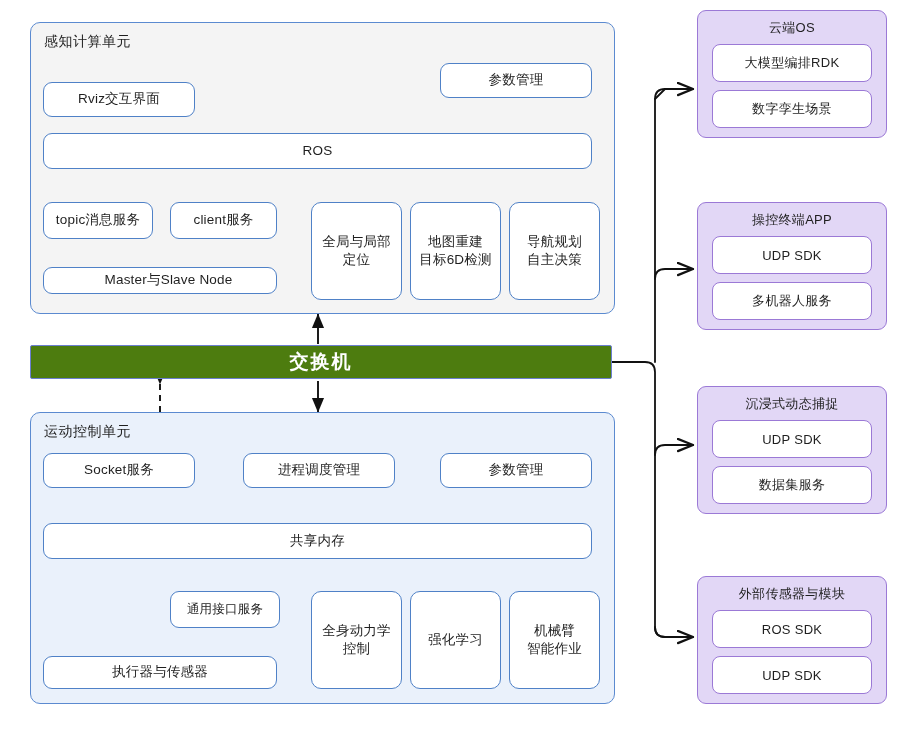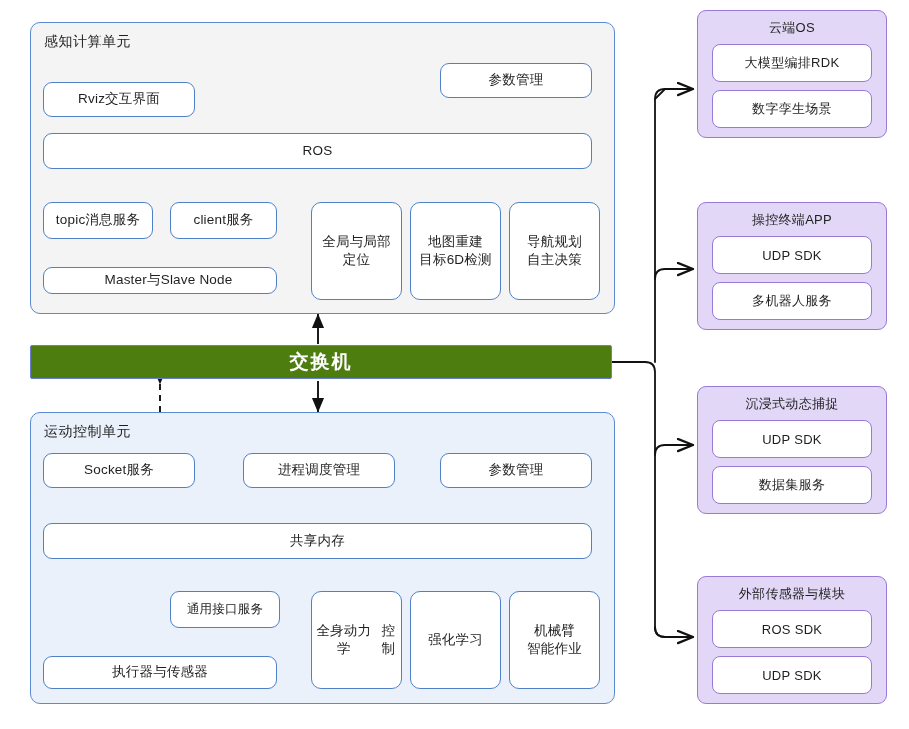--- a/index.html
+++ b/index.html
@@ -221,21 +221,21 @@
   <div class="node" style="left:43px; top:453px; width:152px; height:35px;">Socket服务</div>
   <div class="node" style="left:243px; top:453px; width:152px; height:35px;">进程调度管理</div>
   <div class="node" style="left:440px; top:453px; width:152px; height:35px;">参数管理</div>
 
   <div class="node" style="left:43px; top:523px; width:549px; height:36px;">共享内存</div>
 
   <div class="node" style="left:170px; top:591px; width:110px; height:37px; font-size:12.5px;">通用接口服务</div>
 
   <div class="node" style="left:43px; top:656px; width:234px; height:33px;">执行器与传感器</div>
 
-  <div class="node tall" style="left:311px; top:591px; width:91px; height:98px; flex-direction:row;">
+  <div class="node tall" style="left:311px; top:591px; width:91px; height:98px; flex-direction:column;">
     <span>全身动力学</span>
     <span>控制</span>
   </div>
   <div class="node tall" style="left:410px; top:591px; width:91px; height:98px; flex-direction:column;">
     <span>强化学习</span>
   </div>
   <div class="node tall" style="left:509px; top:591px; width:91px; height:98px; flex-direction:column;">
     <span>机械臂</span>
     <span>智能作业</span>
   </div>

